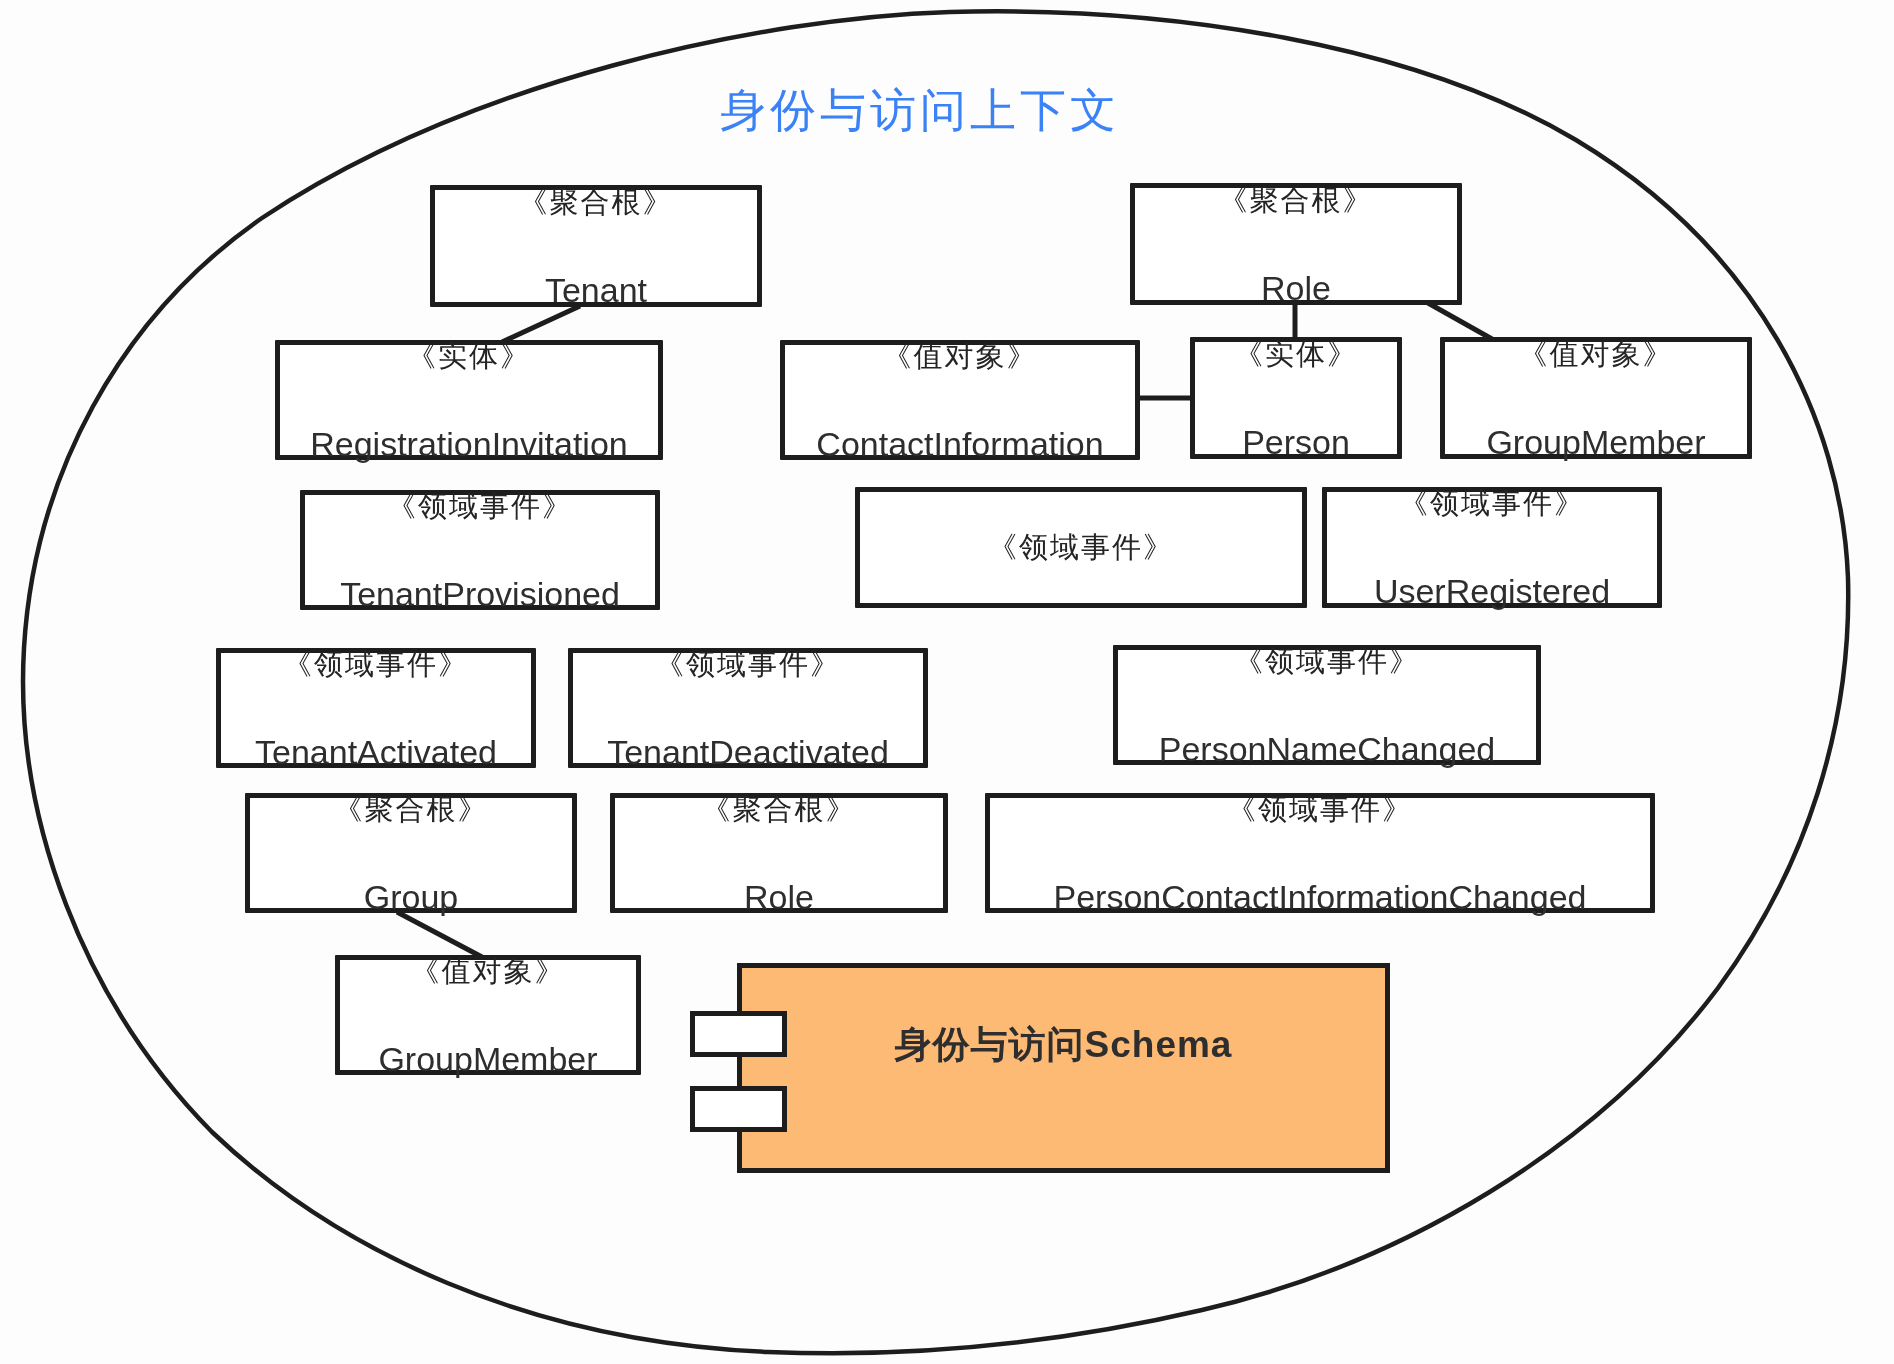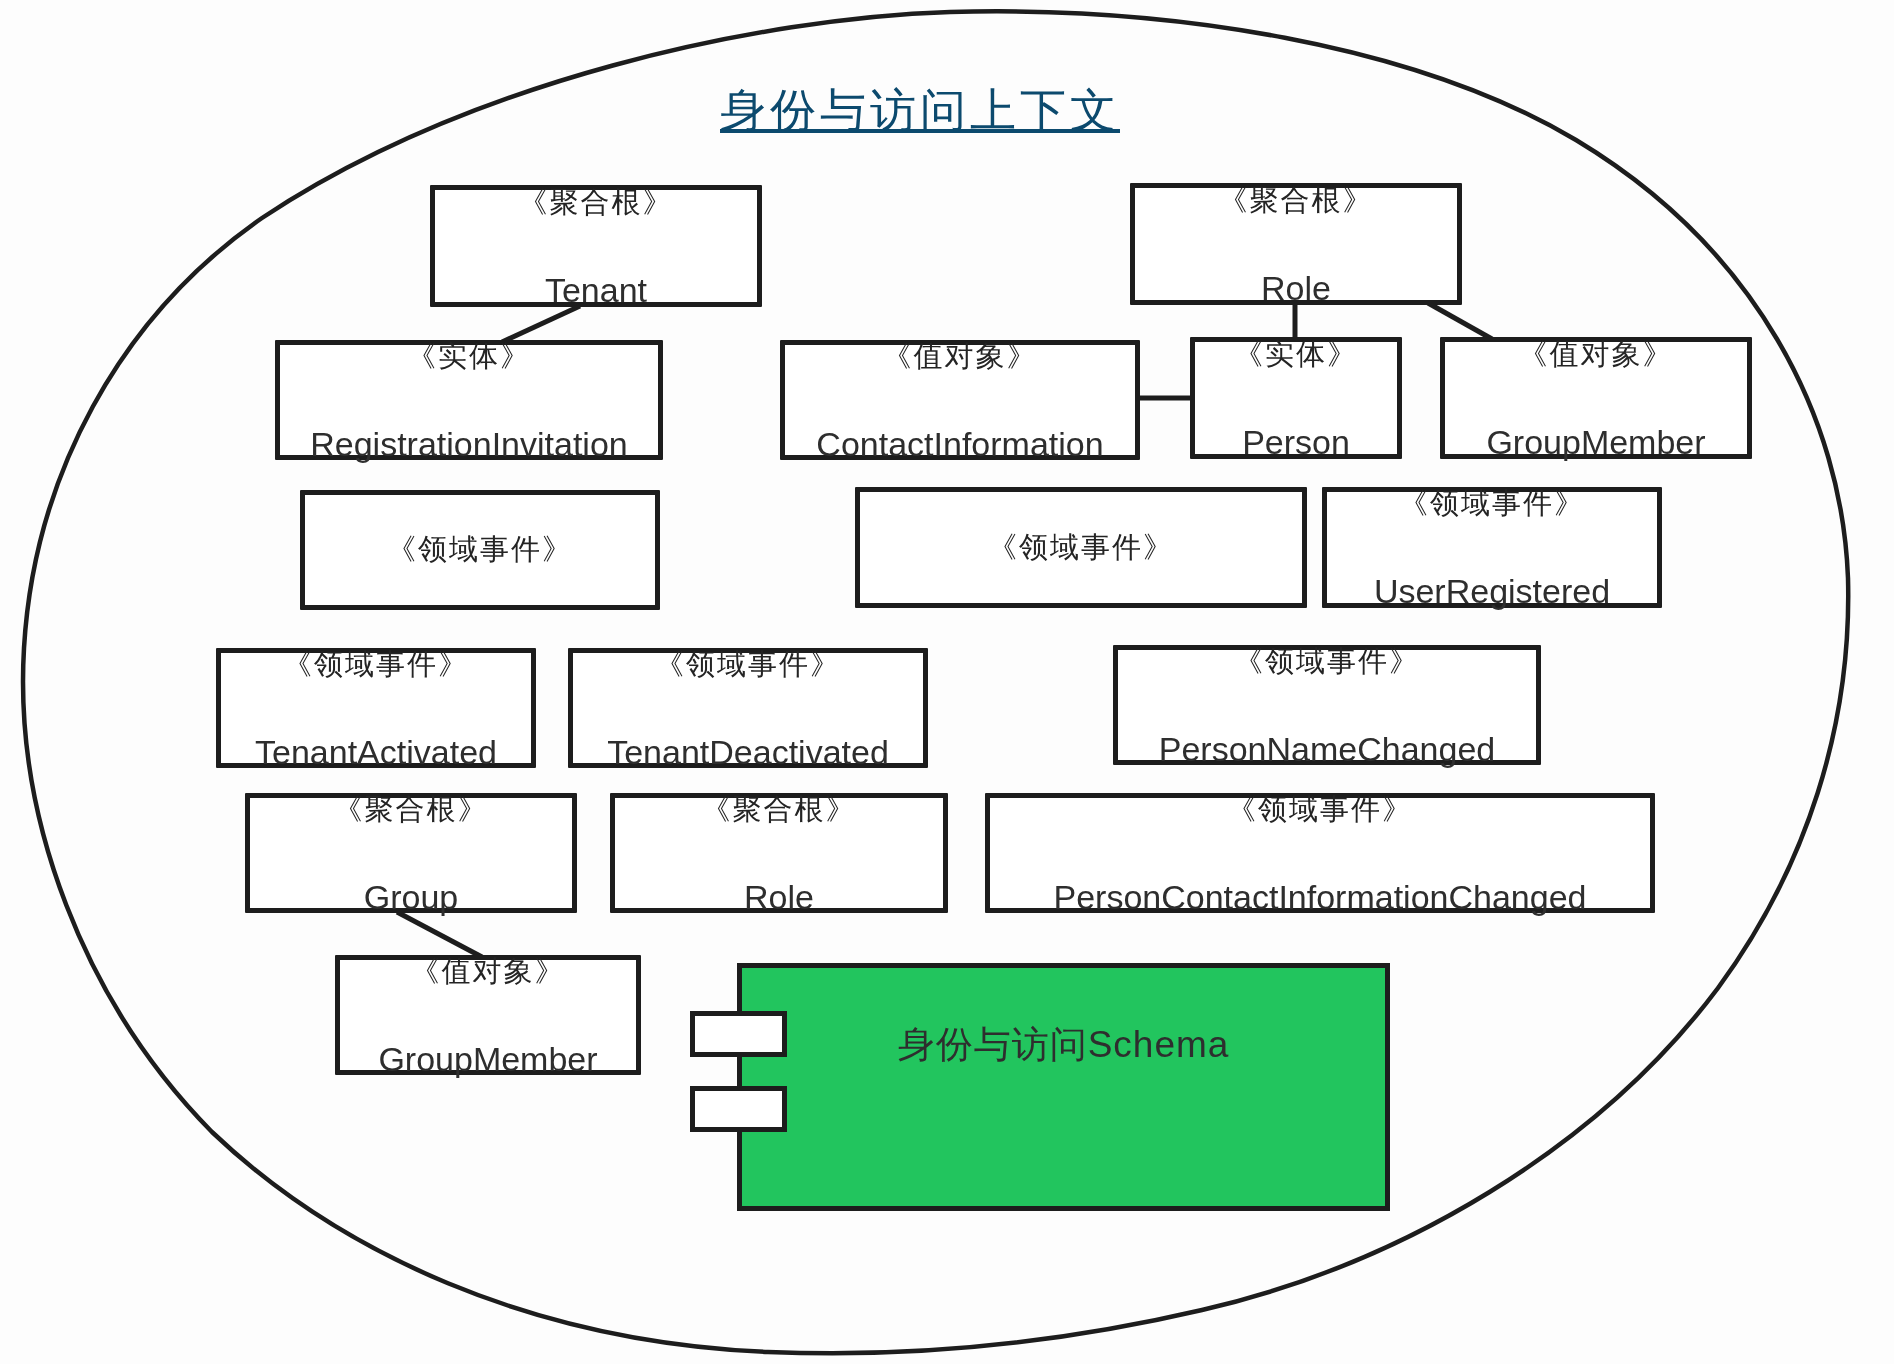--- a/index.html
+++ b/index.html
@@ -12,37 +12,37 @@
     position:relative;
     width:1894px;height:1364px;
     background:var(--paper);
     font-family:"Liberation Sans","DejaVu Sans",sans-serif;
     color:var(--text);
     overflow:hidden;
   }
   .boundary-svg{position:absolute;left:0;top:0;width:100%;height:100%;}
   .title{
     position:absolute;left:600px;top:80px;width:640px;
-    text-align:center;font-size:46px;letter-spacing:4px;color:#0c4a6e;text-decoration:underline;
+    text-align:center;font-size:46px;letter-spacing:4px;color:#3b82f6;
   }
   .node{
     position:absolute;
     box-sizing:border-box;
     border:5px solid var(--ink);
     background:#fff;
     display:flex;flex-direction:column;align-items:center;justify-content:center;
     gap:9px;
     border-radius:1px;
   }
   .stereo{font-size:29px;color:#242424;letter-spacing:2px;white-space:nowrap;}
   .nodename{font-size:34px;color:#2e2e2e;white-space:nowrap;margin-top:39px;}
   
   .component{
-    position:absolute;left:737px;top:963px;width:653px;height:248px;
-    box-sizing:border-box;border:5px solid var(--ink);background:#22c55e;
+    position:absolute;left:737px;top:963px;width:653px;height:210px;
+    box-sizing:border-box;border:5px solid var(--ink);background:#fdba74;font-weight:bold;
   }
   .component-label{
     position:absolute;left:0;right:0;top:52px;
     text-align:center;font-size:37px;color:#2e2e2e;letter-spacing:1px;
   }
   .port{
     position:absolute;left:-52px;width:97px;height:46px;
     box-sizing:border-box;border:5px solid var(--ink);background:#fff;
   }
   .port.p1{top:43px;}
@@ -96,20 +96,21 @@
       <div class="node" style="left: 1190px; top: 337px; width: 212px; height: 122px;">
         <div class="stereo">《实体》</div>
         <div class="nodename">Person</div>
       </div>
       <div class="node" style="left: 1440px; top: 337px; width: 312px; height: 122px;">
         <div class="stereo">《值对象》</div>
         <div class="nodename">GroupMember</div>
       </div>
       <div class="node" style="left: 300px; top: 490px; width: 360px; height: 120px;">
         <div class="stereo">《领域事件》</div>
+        <div class="nodename">TenantProvisioned</div>
       </div>
       <div class="node" style="left: 855px; top: 487px; width: 452px; height: 121px;">
         <div class="stereo">《领域事件》</div>
       </div>
       <div class="node" style="left: 1322px; top: 487px; width: 340px; height: 121px;">
         <div class="stereo">《领域事件》</div>
         <div class="nodename">UserRegistered</div>
       </div>
       <div class="node" style="left: 216px; top: 648px; width: 320px; height: 120px;">
         <div class="stereo">《领域事件》</div>

